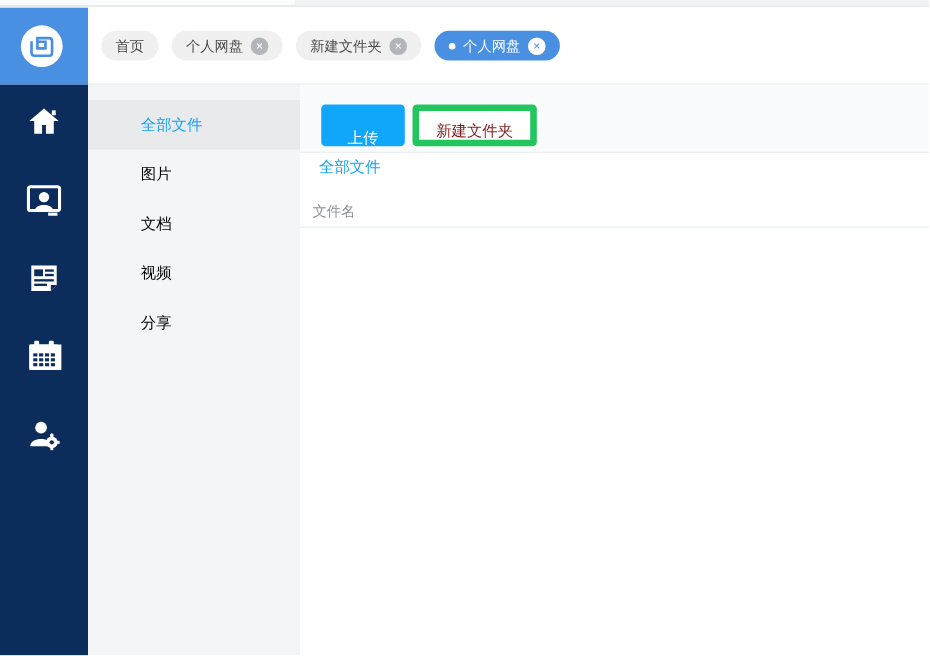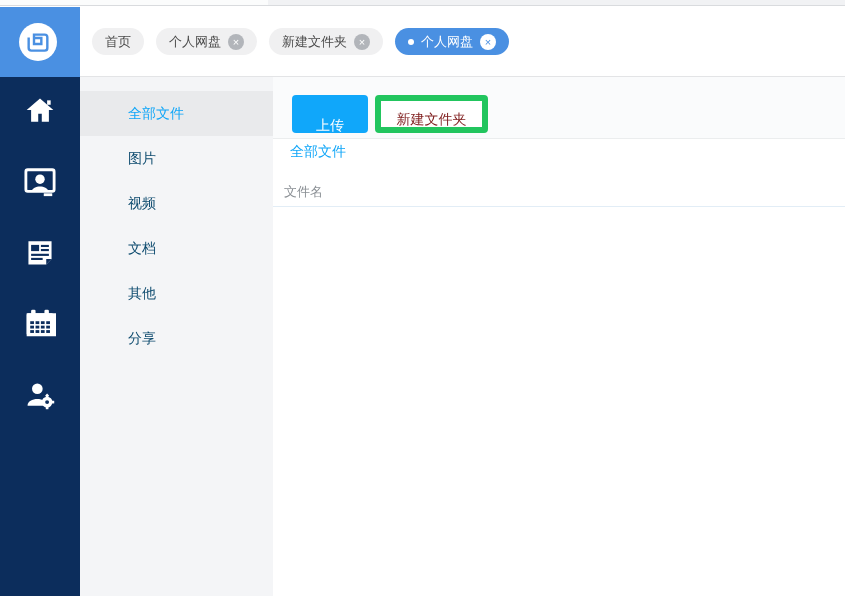--- a/index.html
+++ b/index.html
@@ -21,21 +21,21 @@
   .tab-close { width:16px; height:16px; border-radius:50%; background:#b2b5ba; color:#fff; font-size:11px; line-height:16px; text-align:center; display:inline-block; cursor:pointer; }
   .tab.active .tab-close { background:#fff; color:#4a90e2; }
 
   
   .nav-sidebar { position:absolute; top:77px; left:0; width:80px; height:519px; background:#0c2d5c; }
   .nav-icon { position:absolute; left:0; width:80px; height:40px; display:flex; align-items:center; justify-content:center; cursor:pointer; }
   .nav-icon svg { display:block; }
 
   
   .file-sidebar { position:absolute; top:77px; left:80px; width:193px; height:519px; background:#f4f5f7; padding-top:14px; }
-  .file-item { height:45px; line-height:45px; padding-left:48px; font-size:14px; color:#0c4a6e; cursor:pointer; }
+  .file-item { height:45px; line-height:45px; padding-left:48px; font-size:14px; color:#000000; cursor:pointer; }
   .file-item.active { background:#e9eaec; color:#10a6f8; }
 
   
   .main { position:absolute; top:77px; left:273px; width:572px; height:519px; background:#fff; }
   .toolbar { position:absolute; top:0; left:0; right:0; height:62px; background:#fafbfc; border-bottom:1px solid #ebedee; }
   .btn { position:absolute; top:18px; height:38px; border-radius:4px; font-size:14px; cursor:pointer; }
   .btn span { position:absolute; bottom:-2px; left:0; width:100%; text-align:center; }
   .btn-upload { left:19px; width:76px; background:#10a7fa; border:none; color:#fff; overflow:hidden; }
   .btn-folder { left:102px; width:113px; background:#fff; border:6px solid #22c55e; color:#7f1d1d; }
   .crumb { position:absolute; left:17px; top:66px; font-size:14px; color:#10a6f8; cursor:pointer; }
@@ -145,23 +145,22 @@
           </g>
           <circle r="2.2" fill="#0c2d5c"></circle>
         </g>
       </svg>
     </div>
   </div>
 
   <div class="file-sidebar">
     <div class="file-item active">全部文件</div>
     <div class="file-item">图片</div>
+    <div class="file-item">文档</div>
     <div class="file-item">视频</div>
-    <div class="file-item">文档</div>
-    <div class="file-item">其他</div>
     <div class="file-item">分享</div>
   </div>
 
   <div class="main">
     <div class="toolbar">
       <button class="btn btn-upload">
         <span>上传</span>
       </button>
       <button class="btn btn-folder">
         <span>新建文件夹</span>

